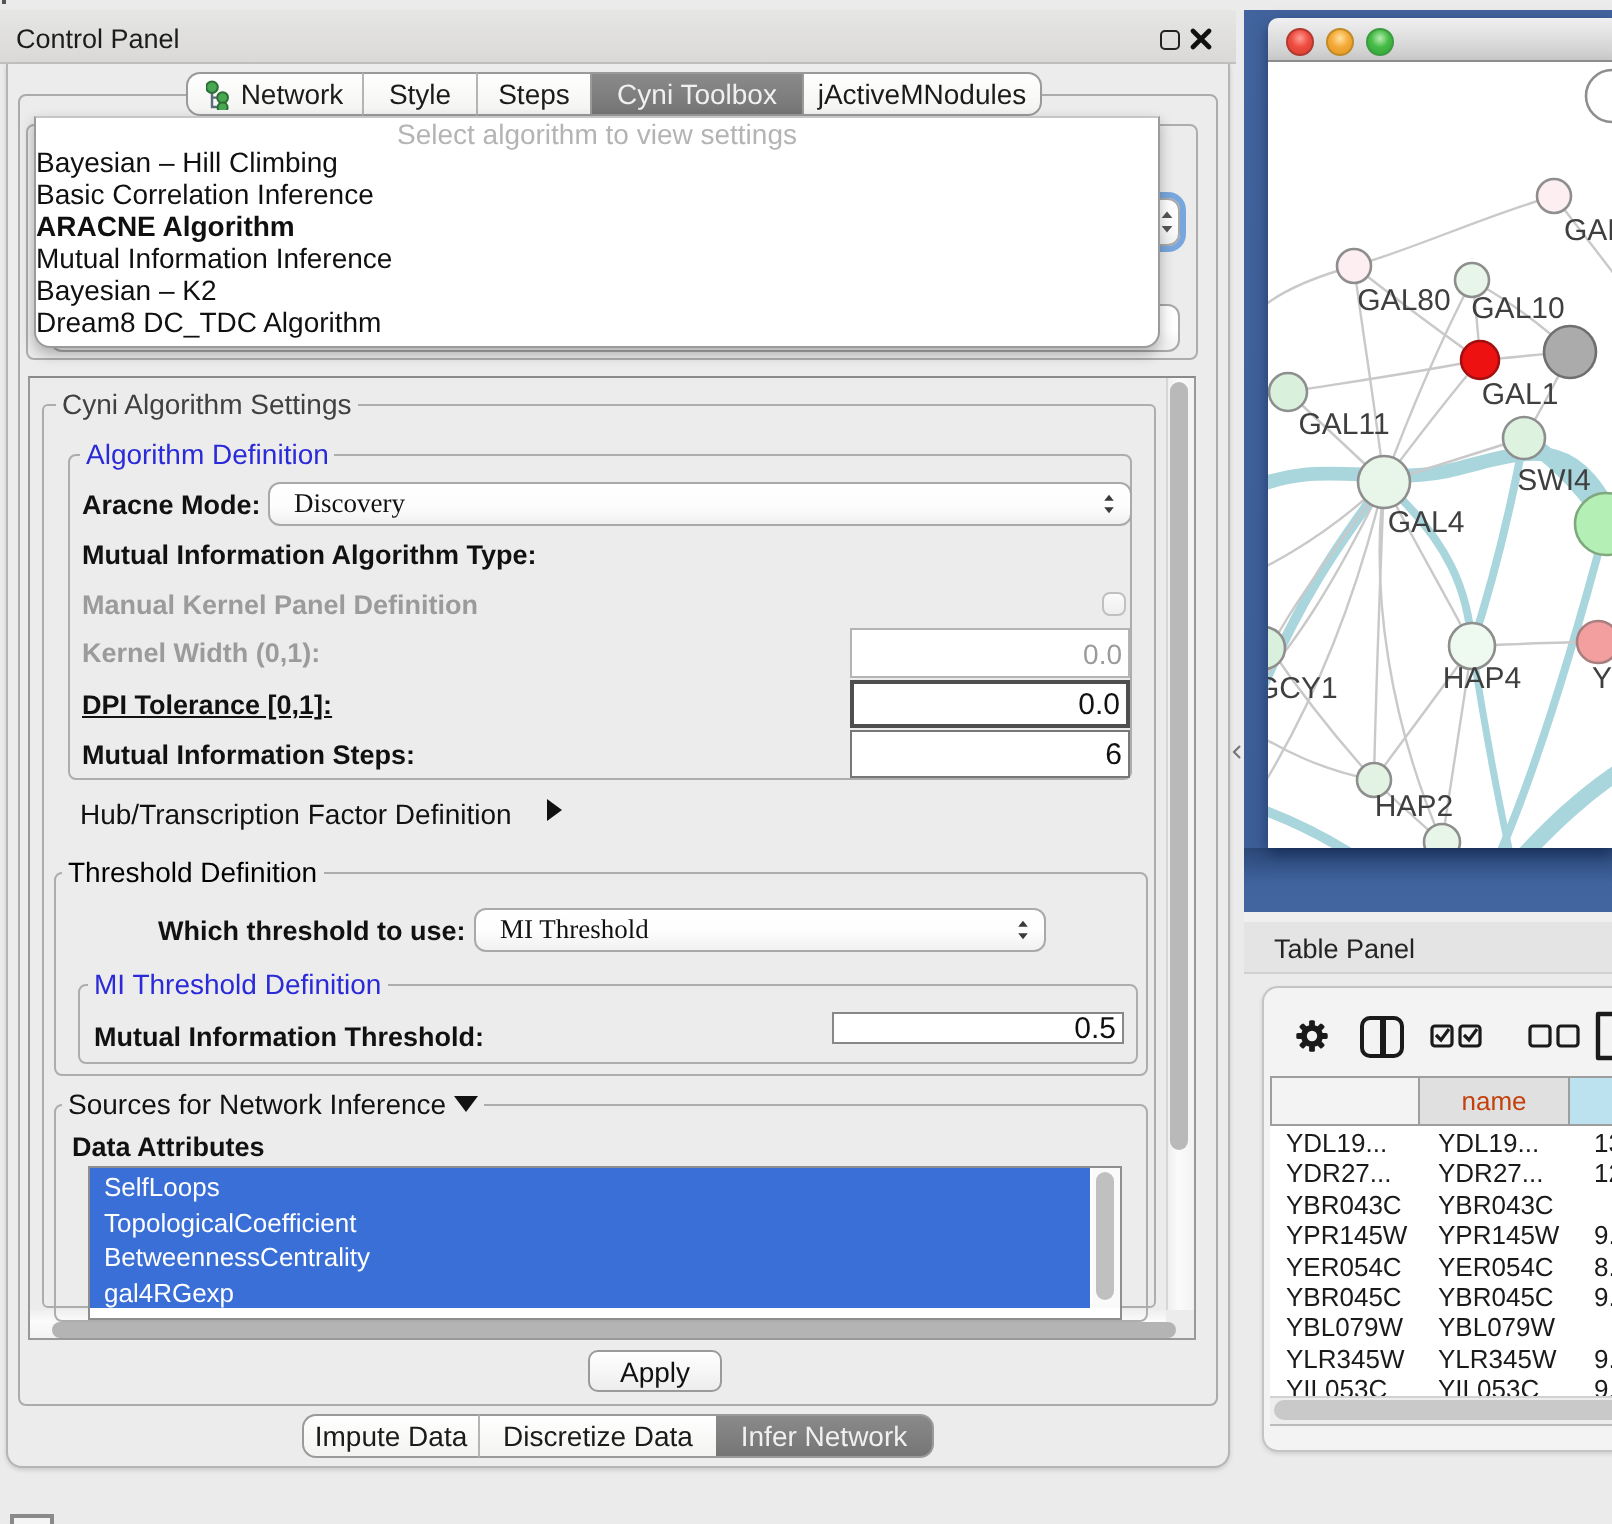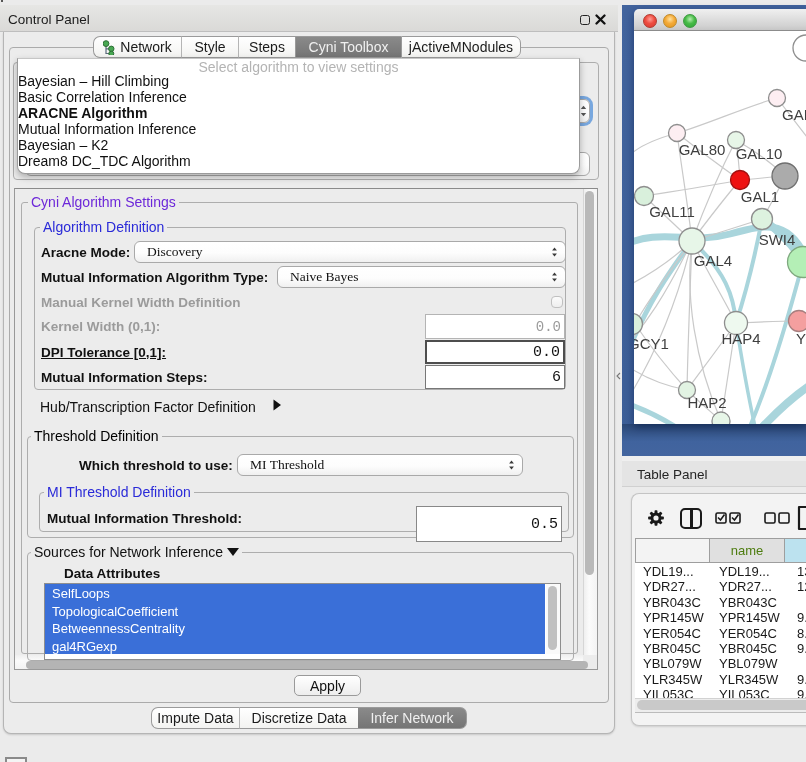--- a/index.html
+++ b/index.html
@@ -9,21 +9,21 @@
   .abs{position:absolute;}
   .b13{font-weight:bold;font-size:13.5px;color:#111;}
   .r13{font-size:14px;color:#111;}
   .gray{color:#9b9b9b !important;}
   .combo{position:absolute;background:linear-gradient(180deg,#ffffff 0%,#fdfdfd 55%,#f0f0f0 100%);
          border:1px solid #a9a9a9;border-radius:6px;box-sizing:border-box;font-family:Liberation Serif, serif;}
   .combo .ctext{position:absolute;left:12px;top:0;bottom:0;display:flex;align-items:center;
          font-size:13.5px;color:#111;}
   .arrows{position:absolute;right:6px;top:50%;transform:translateY(-50%);width:9px;height:14px;}
   .field{position:absolute;background:#fff;border:1px solid #888;box-sizing:border-box;
-         font-size:14px;color:#111;text-align:right;display:flex;align-items:center;justify-content:flex-end;padding-right:3px;font-family:Liberation Mono, monospace;}
+         font-size:14px;color:#111;text-align:right;display:flex;align-items:center;justify-content:flex-end;padding-right:3px;}
   .gbox{position:absolute;border:1px solid #adadad;border-radius:4px;box-sizing:border-box;}
   .glabel{position:absolute;top:-8px;background:#ececec;padding:0 3px;font-size:14px;line-height:16px;}
   .tab{position:absolute;top:0;height:22px;box-sizing:border-box;background:linear-gradient(180deg,#ffffff,#f3f3f1);
        border-top:1px solid #9a9a9a;border-bottom:1px solid #9a9a9a;display:flex;align-items:center;justify-content:center;
        font-size:14px;color:#1b1b1b;}
   .tabsel{background:linear-gradient(180deg,#8a8a8a,#757575);color:#f0f0f0;}
 </style>
 </head>
 <body>
 <div id="page">
@@ -79,44 +79,37 @@
 
 <div class="abs" style="left:14px;top:188px;width:584px;height:482px;border:1px solid #999;border-top-color:#8a8a8a;background:#ececec;box-sizing:border-box;"></div>
 
 <div class="abs" style="left:583px;top:189px;width:14px;height:466px;background:linear-gradient(90deg,#efefef,#fbfbfb 40%,#f3f3f3);border-left:1px solid #d6d6d6;box-sizing:border-box;"></div>
 <div class="abs" style="left:585px;top:191px;width:9px;height:384px;background:#b9b9b9;border-radius:5px;"></div>
 
 <div class="abs" style="left:15px;top:655px;width:568px;height:14px;background:linear-gradient(180deg,#efefef,#fbfbfb 40%,#f3f3f3);"></div>
 <div class="abs" style="left:26px;top:661px;width:562px;height:8px;background:#b4b4b4;border-radius:4px;"></div>
 
 <div class="gbox" style="left:21px;top:202px;width:557px;height:452px;border-radius:3px;"></div>
-<div class="glabel" style="left:28px;top:194px;color:#6d28d9;">Cyni Algorithm Settings</div>
+<div class="glabel" style="left:28px;top:194px;color:#404040;">Cyni Algorithm Settings</div>
 
 <div class="gbox" style="left:34px;top:227px;width:532px;height:163px;"></div>
 <div class="glabel" style="left:40px;top:219px;color:#2a2ad8;">Algorithm Definition</div>
 
 <div class="b13 abs" style="left:41px;top:245px;">Aracne Mode:</div>
 <div class="combo" style="left:134px;top:241px;width:432px;height:22px;">
       <div class="ctext">Discovery</div>
   <svg class="arrows" viewBox="0 0 9 14">
         <path d="M2.1 5.4 L4.5 2.4 L6.9 5.4 Z" fill="#3a3a3a"></path>
         <path d="M2.1 8.6 L4.5 11.6 L6.9 8.6 Z" fill="#3a3a3a"></path>
       </svg>
     </div>
 
 <div class="b13 abs" style="left:41px;top:270px;">Mutual Information Algorithm Type:</div>
-<div class="combo" style="left:277px;top:266px;width:289px;height:22px;">
-      <div class="ctext">Naive Bayes</div>
-  <svg class="arrows" viewBox="0 0 9 14">
-        <path d="M2.1 5.4 L4.5 2.4 L6.9 5.4 Z" fill="#3a3a3a"></path>
-        <path d="M2.1 8.6 L4.5 11.6 L6.9 8.6 Z" fill="#3a3a3a"></path>
-      </svg>
-    </div>
-
-<div class="b13 abs gray" style="left:41px;top:295px;">Manual Kernel Width Definition</div>
+
+<div class="b13 abs gray" style="left:41px;top:295px;">Manual Kernel Panel Definition</div>
 <div class="abs" style="left:551px;top:296px;width:12px;height:12px;background:linear-gradient(180deg,#fbfbfb,#eeeeee);border:1px solid #c0c0c0;border-radius:4px;box-sizing:border-box;"></div>
 
 <div class="b13 abs gray" style="left:41px;top:319px;">Kernel Width (0,1):</div>
 <div class="field gray" style="left:425px;top:314px;width:140px;height:25px;border-color:#b4b4b4;">0.0</div>
 
 <div class="b13 abs" style="left:41px;top:345px;text-decoration:underline;">DPI Tolerance [0,1]:</div>
 <div class="field" style="left:425px;top:340px;width:140px;height:24px;border:2px solid #4e4e4e;font-size:15px;">0.0</div>
 
 <div class="b13 abs" style="left:41px;top:370px;">Mutual Information Steps:</div>
 <div class="field" style="left:425px;top:365px;width:140px;height:24px;border-color:#777;font-size:15px;">6</div>
@@ -134,25 +127,25 @@
       <div class="ctext">MI Threshold</div>
   <svg class="arrows" viewBox="0 0 9 14">
         <path d="M2.1 5.4 L4.5 2.4 L6.9 5.4 Z" fill="#3a3a3a"></path>
         <path d="M2.1 8.6 L4.5 11.6 L6.9 8.6 Z" fill="#3a3a3a"></path>
       </svg>
     </div>
 
 <div class="gbox" style="left:39px;top:492px;width:530px;height:40px;"></div>
 <div class="glabel" style="left:44px;top:484px;color:#2a2ad8;">MI Threshold Definition</div>
 <div class="b13 abs" style="left:47px;top:511px;">Mutual Information Threshold:</div>
-<div class="field" style="left:416px;top:506px;width:146px;height:36px;font-size:15px;">0.5</div>
+<div class="field" style="left:416px;top:506px;width:146px;height:16px;font-size:15px;">0.5</div>
 
 <div class="gbox" style="left:27px;top:552px;width:547px;height:109px;"></div>
 <div class="glabel" style="left:31px;top:544px;color:#111;background:#ececec;">Sources for Network Inference <span style="display:inline-block;width:0;height:0;border-left:6px solid transparent;border-right:6px solid transparent;border-top:8px solid #111;vertical-align:1px;"></span></div>
-<div class="b13 abs" style="left:36px;top:566px;margin-left:28px;">Data Attributes</div>
+<div class="b13 abs" style="left:36px;top:566px;">Data Attributes</div>
 
 <div class="abs" style="left:44px;top:583px;width:517px;height:77px;background:#fff;border:1px solid #8e8e8e;box-sizing:border-box;"></div>
 <div class="abs" style="left:45px;top:584px;width:500px;height:70px;background:#3a6fd8;"></div>
 <div class="abs" style="left:52px;top:585px;width:490px;font-size:13px;color:#fff;line-height:17.5px;">SelfLoops<br>TopologicalCoefficient<br>BetweennessCentrality<br>gal4RGexp</div>
 <div class="abs" style="left:546px;top:584px;width:14px;height:70px;background:#fafafa;"></div>
 <div class="abs" style="left:548px;top:586px;width:9px;height:64px;background:#c0c0c0;border-radius:5px;"></div>
 
 <div class="abs" style="left:270px;top:675px;width:67px;height:21px;background:linear-gradient(180deg,#ffffff,#ededed);border:1px solid #9a9a9a;border-radius:5px;box-sizing:border-box;display:flex;align-items:center;justify-content:center;font-size:14px;color:#111;margin-left:24px;">Apply</div>
 
 <div class="tab" style="left:151px;top:707px;width:88px;border-left:1px solid #9a9a9a;border-radius:7px 0 0 7px;">Impute Data</div>
@@ -286,21 +279,21 @@
   <rect x="1" y="1" width="10" height="10" rx="1.5" fill="none" stroke="#1a1a1a" stroke-width="1.6"></rect>
   <rect x="15" y="1" width="10" height="10" rx="1.5" fill="none" stroke="#1a1a1a" stroke-width="1.6"></rect>
 </svg>
 <svg class="abs" style="left:797px;top:505px;" width="20" height="26" viewBox="0 0 20 26">
   <path d="M2 2 L12 2 L18 8 L18 24 L2 24 Z" fill="none" stroke="#1a1a1a" stroke-width="2.2" stroke-linejoin="round"></path>
   <path d="M12 2 L12 8 L18 8" fill="none" stroke="#1a1a1a" stroke-width="2.2" stroke-linejoin="round"></path>
 </svg>
 
 <div class="abs" style="left:635px;top:538px;width:171px;height:25px;border:1px solid #9e9e9e;border-right:none;box-sizing:border-box;"></div>
 <div class="abs" style="left:636px;top:539px;width:94px;height:23px;background:#bce2ef;display:flex;align-items:center;justify-content:center;font-size:13px;color:#151515;margin-top:32px;">shared...</div>
-<div class="abs" style="left:709px;top:539px;width:75px;height:23px;background:#e0e0e0;border-left:1px solid #9e9e9e;box-sizing:border-box;display:flex;align-items:center;justify-content:center;font-size:13px;color:#4d7c0f;">name</div>
+<div class="abs" style="left:709px;top:539px;width:75px;height:23px;background:#e0e0e0;border-left:1px solid #9e9e9e;box-sizing:border-box;display:flex;align-items:center;justify-content:center;font-size:13px;color:#c2410c;">name</div>
 <div class="abs" style="left:784px;top:539px;width:22px;height:23px;background:#bce2ef;border-left:1px solid #9e9e9e;box-sizing:border-box;"></div>
 
 <div class="abs" style="left:635px;top:563px;width:171px;height:135px;background:#fff;overflow:hidden;">
   <div style="position:absolute;left:8px;top:1px;font-size:13px;color:#1a1a1a;line-height:15.4px;">YDL19...<br>YDR27...<br>YBR043C<br>YPR145W<br>YER054C<br>YBR045C<br>YBL079W<br>YLR345W<br>YIL053C</div>
   <div style="position:absolute;left:84px;top:1px;font-size:13px;color:#1a1a1a;line-height:15.4px;">YDL19...<br>YDR27...<br>YBR043C<br>YPR145W<br>YER054C<br>YBR045C<br>YBL079W<br>YLR345W<br>YIL053C</div>
   <div style="position:absolute;left:162px;top:1px;font-size:13px;color:#1a1a1a;line-height:15.4px;">13<br>12<br>&nbsp;<br>9.<br>8.<br>9.<br>&nbsp;<br>9.<br>9.</div>
 </div>
 
 <div class="abs" style="left:635px;top:698px;width:171px;height:14px;background:#ededed;border-top:1px solid #d2d2d2;box-sizing:border-box;"></div>
 <div class="abs" style="left:637px;top:700px;width:169px;height:10px;background:#c9c9c9;border-radius:5px 0 0 5px;"></div>

